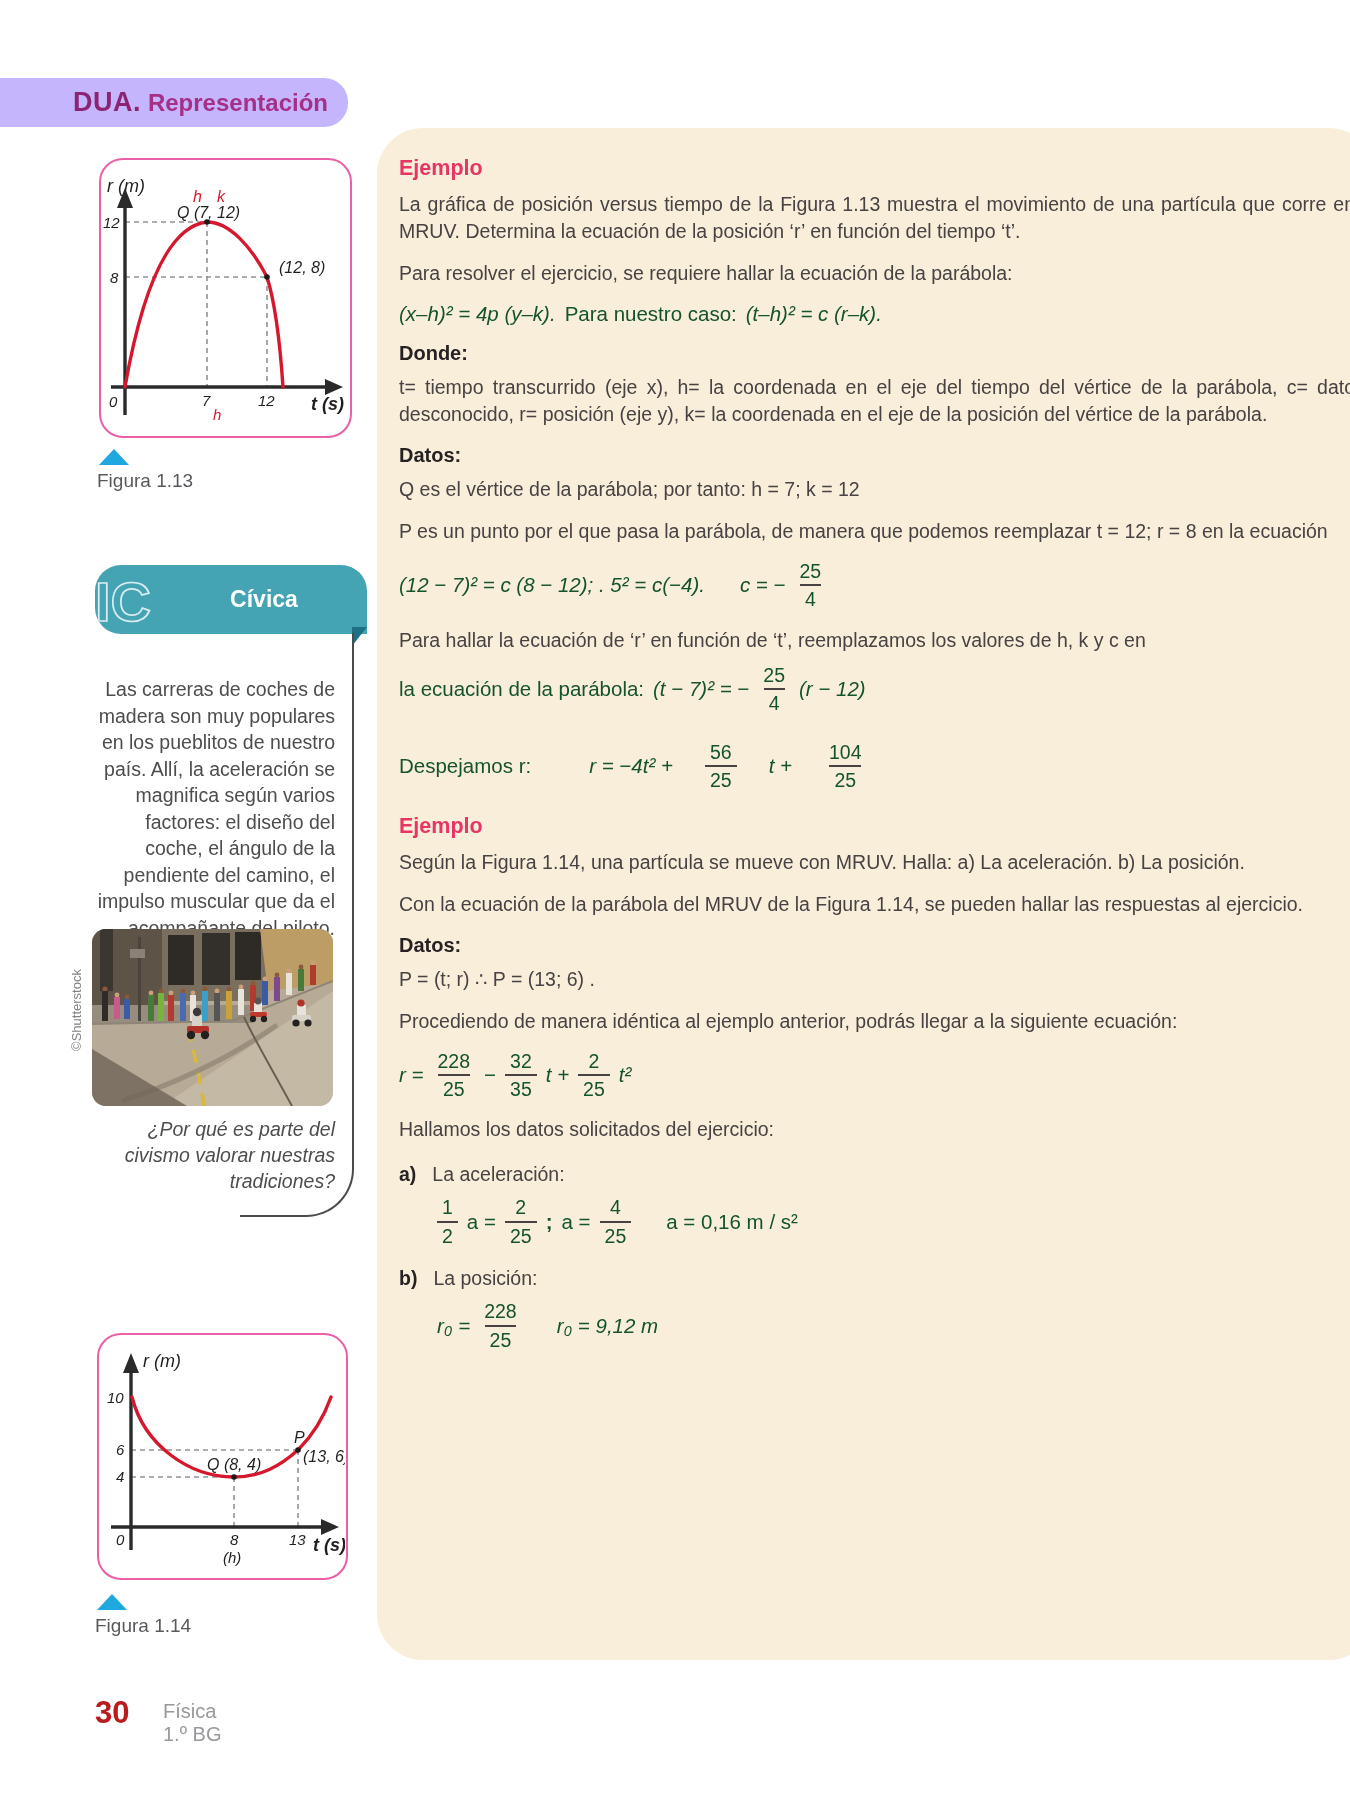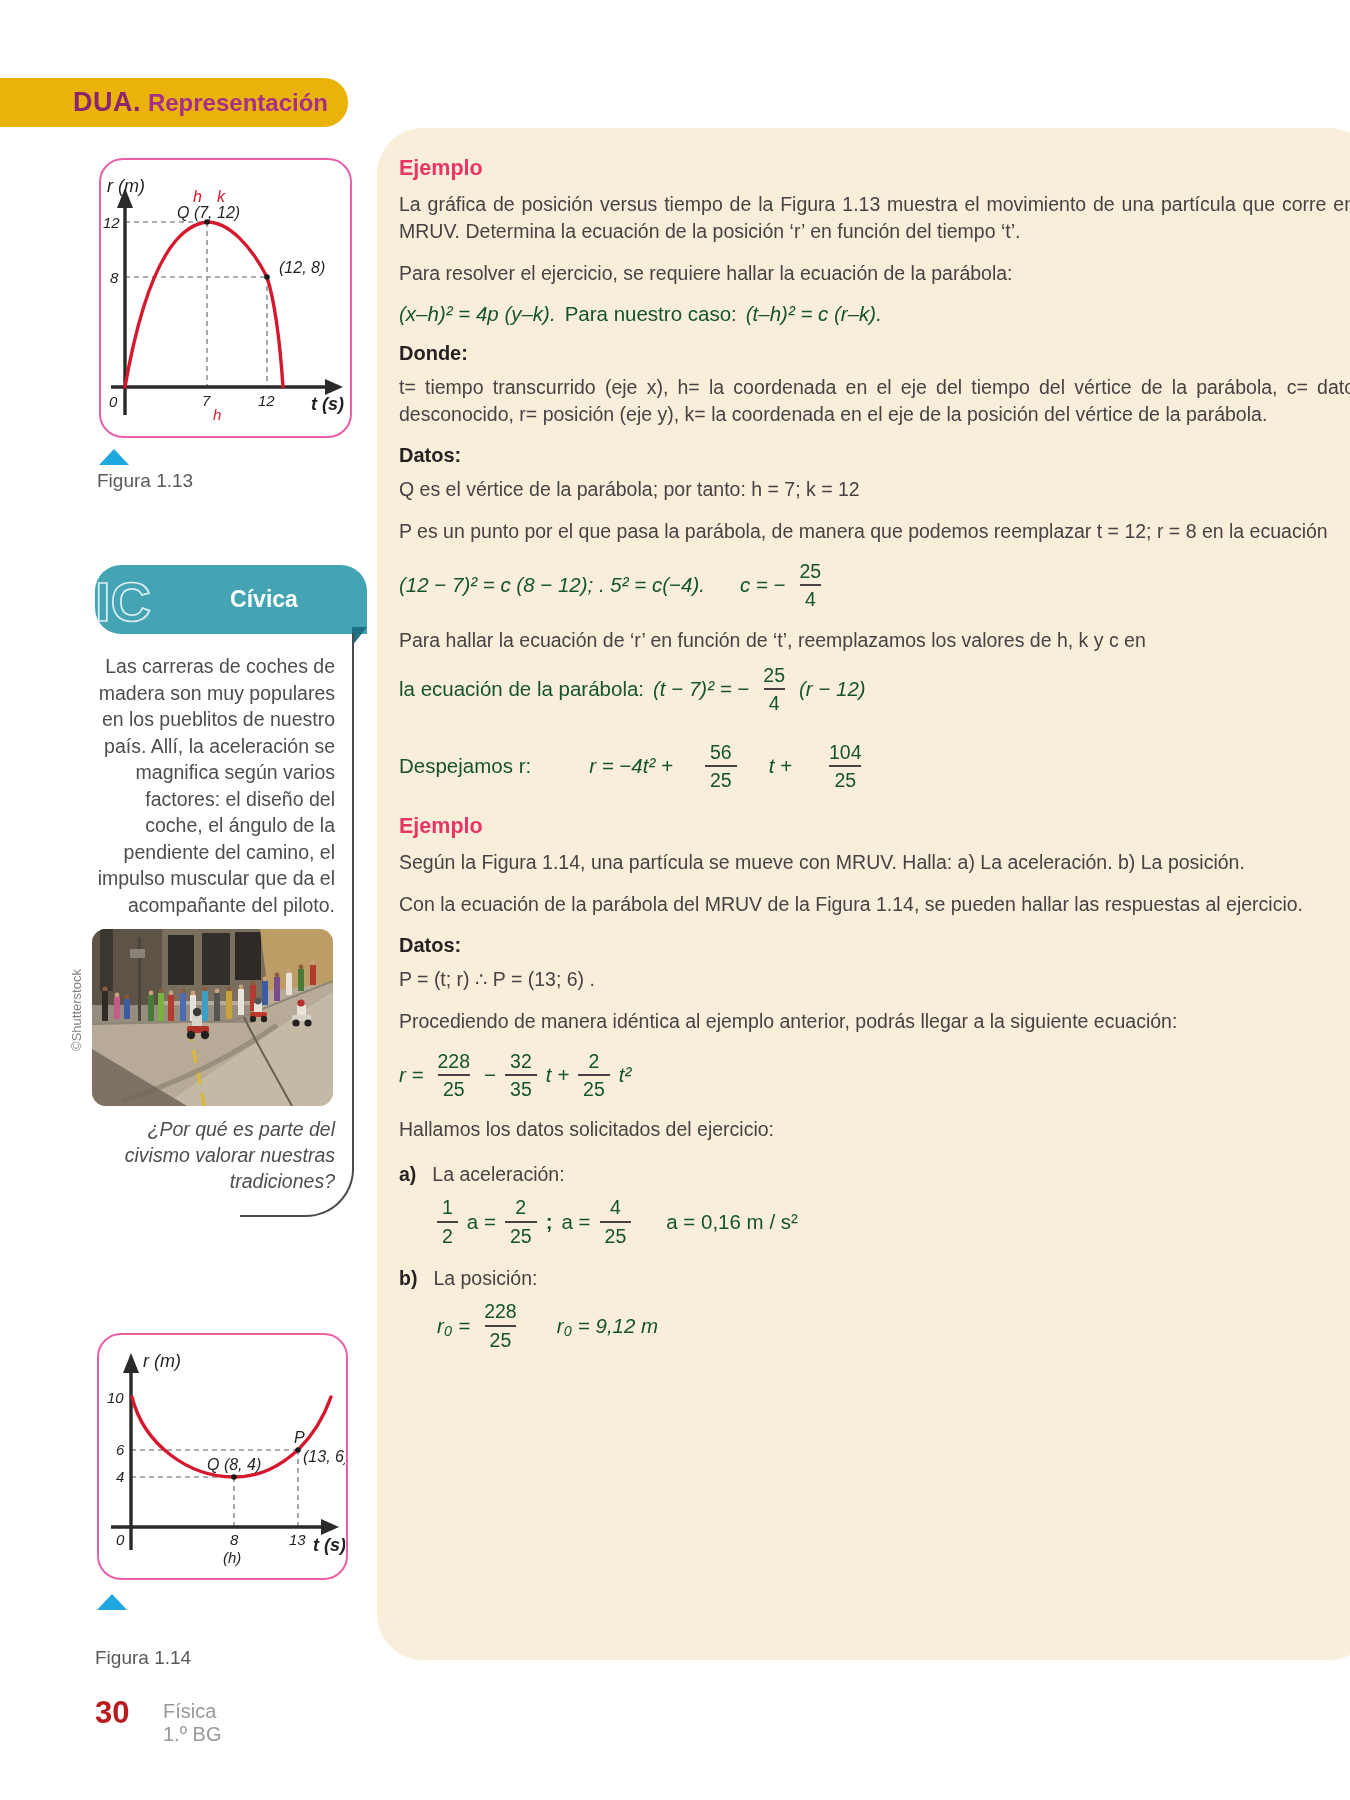--- a/index.html
+++ b/index.html
@@ -1,40 +1,40 @@
 <!DOCTYPE html>
 <html><head>
 <meta charset="utf-8">
 <style>
   html,body{margin:0;padding:0;background:#ffffff;}
   .page{position:relative;width:1350px;height:1800px;background:#ffffff;overflow:hidden;
         font-family:"Liberation Sans", sans-serif;color:#474243;}
 
   
-  .dua-bar{position:absolute;left:0;top:78px;width:348px;height:49px;background:#eab308;
+  .dua-bar{position:absolute;left:0;top:78px;width:348px;height:49px;background:#c4b5fd;
            border-radius:0 24px 24px 0;display:flex;align-items:center;justify-content:flex-end;
            padding-right:20px;box-sizing:border-box;}
   .dua-prefix{color:#8c2472;font-weight:bold;font-size:27px;letter-spacing:.5px;}
   .dua-title{color:#a63088;font-weight:bold;font-size:24px;margin-left:7px;}
 
   
   .fig-box{position:absolute;background:#fff;border:2.5px solid #ea5fa7;border-radius:24px;box-sizing:border-box;overflow:hidden;}
   .fig13{left:99px;top:158px;width:253px;height:280px;}
   .fig14{left:97px;top:1333px;width:251px;height:247px;}
   .tri{position:absolute;width:0;height:0;border-left:15px solid transparent;border-right:15px solid transparent;border-bottom:16px solid #1fa7e0;}
   .fig-caption{position:absolute;font-size:19px;color:#58595c;}
 
   
   .civ-bar{position:absolute;left:95px;top:565px;width:272px;height:69px;background:#45a4b4;
            border-radius:26px 26px 0 26px;overflow:hidden;}
   .civ-title{position:absolute;left:0;top:0;width:100%;height:100%;display:flex;align-items:center;justify-content:center;
              padding-left:66px;box-sizing:border-box;color:#ffffff;font-weight:bold;font-size:23px;}
   .civ-fold{position:absolute;left:352px;top:627px;width:0;height:0;
             border-top:19px solid #1e7184;border-right:15px solid transparent;}
-  .civ-text{position:absolute;left:95px;top:653px;width:240px;text-align:right;
+  .civ-text{position:absolute;left:95px;top:676px;width:240px;text-align:right;
             font-size:19.5px;line-height:26.5px;color:#4f4c4e;}
   .civ-rule{position:absolute;left:240px;top:633px;width:112px;height:582px;
             border-right:2px solid #4b4b4d;border-bottom:2px solid #4b4b4d;border-bottom-right-radius:48px;}
   .photo{position:absolute;left:92px;top:929px;width:241px;height:177px;border-radius:14px;overflow:hidden;}
   .credit{position:absolute;left:12px;top:1002px;width:130px;height:16px;transform:rotate(-90deg);
           font-size:13px;color:#808285;text-align:center;}
   .question{position:absolute;left:95px;top:1116px;width:240px;text-align:right;font-style:italic;
             font-size:19.5px;line-height:26px;color:#4f4c4e;}
 
   
@@ -259,21 +259,21 @@
       <text x="17" y="210" font-size="15" font-style="italic" fill="#231f20">0</text>
       <text x="131" y="210" font-size="15" font-style="italic" fill="#231f20">8</text>
       <text x="124" y="228" font-size="15" font-style="italic" fill="#231f20">(h)</text>
       <text x="190" y="210" font-size="15" font-style="italic" fill="#231f20">13</text>
       <text x="108" y="135" font-size="16" font-style="italic" fill="#231f20">Q (8, 4)</text>
       <text x="195" y="108" font-size="16" font-style="italic" fill="#231f20">P</text>
       <text x="204" y="127" font-size="16" font-style="italic" fill="#231f20">(13, 6)</text>
     </svg>
   </div>
   <div class="tri" style="left:97px;top:1594px;"></div>
-  <div class="fig-caption" style="left:95px;top:1615px;margin-top:32px;">Figura 1.14</div>
+  <div class="fig-caption" style="left:95px;top:1615px;">Figura 1.14</div>
 
   <div class="cream">
 
     <div class="h-ej">Ejemplo</div>
     <p class="p">La gráfica de posición versus tiempo de la Figura 1.13 muestra el movimiento de una partícula que corre en MRUV. Determina la ecuación de la posición ‘r’ en función del tiempo ‘t’.</p>
     <p class="p">Para resolver el ejercicio, se requiere hallar la ecuación de la parábola:</p>
     <div class="math">
       <span class="mi">(x–h)² = 4p (y–k).</span>
       <span>Para nuestro caso:</span>
       <span class="mi">(t–h)² = c (r–k).</span>

